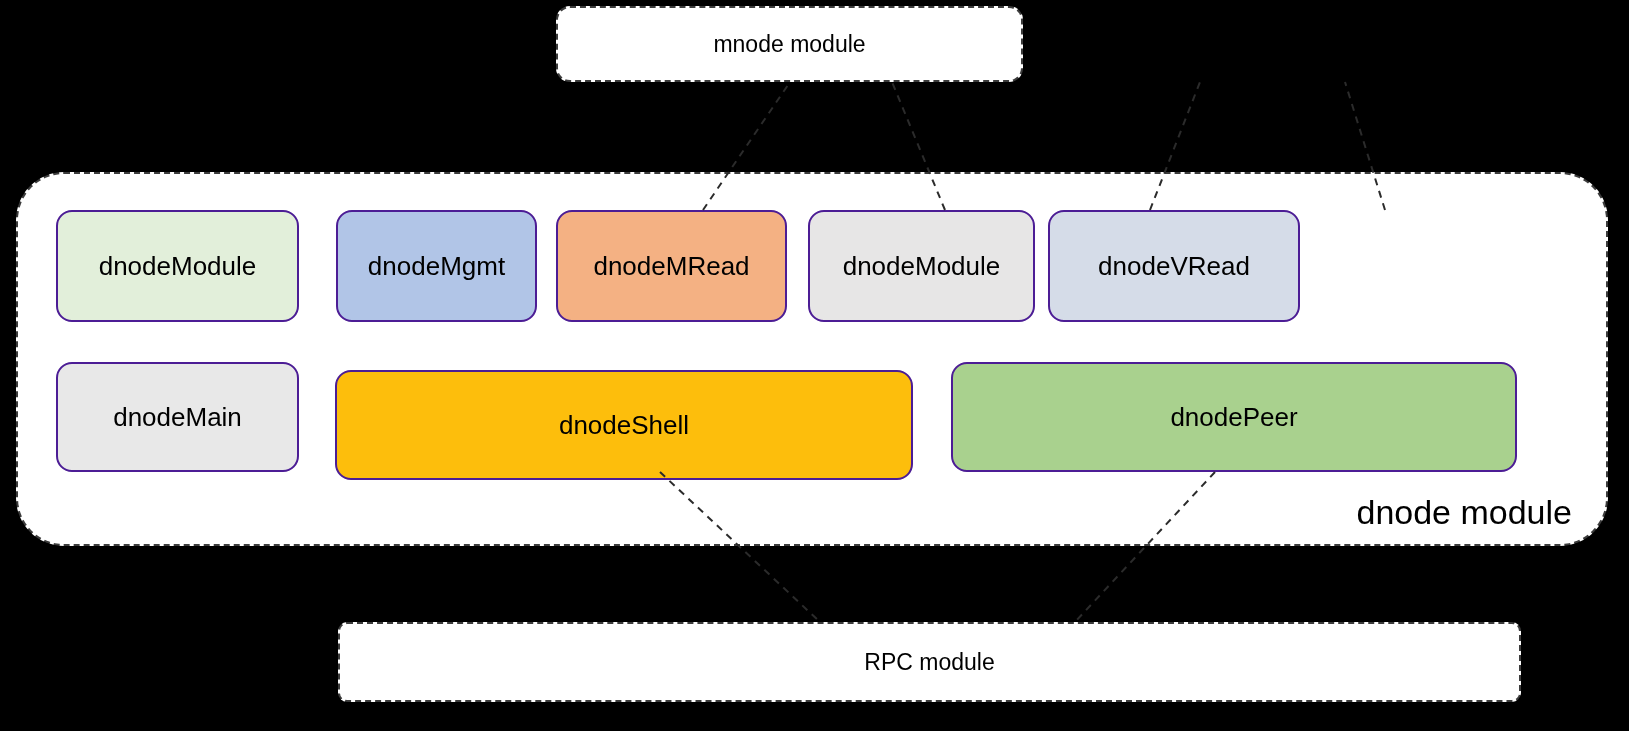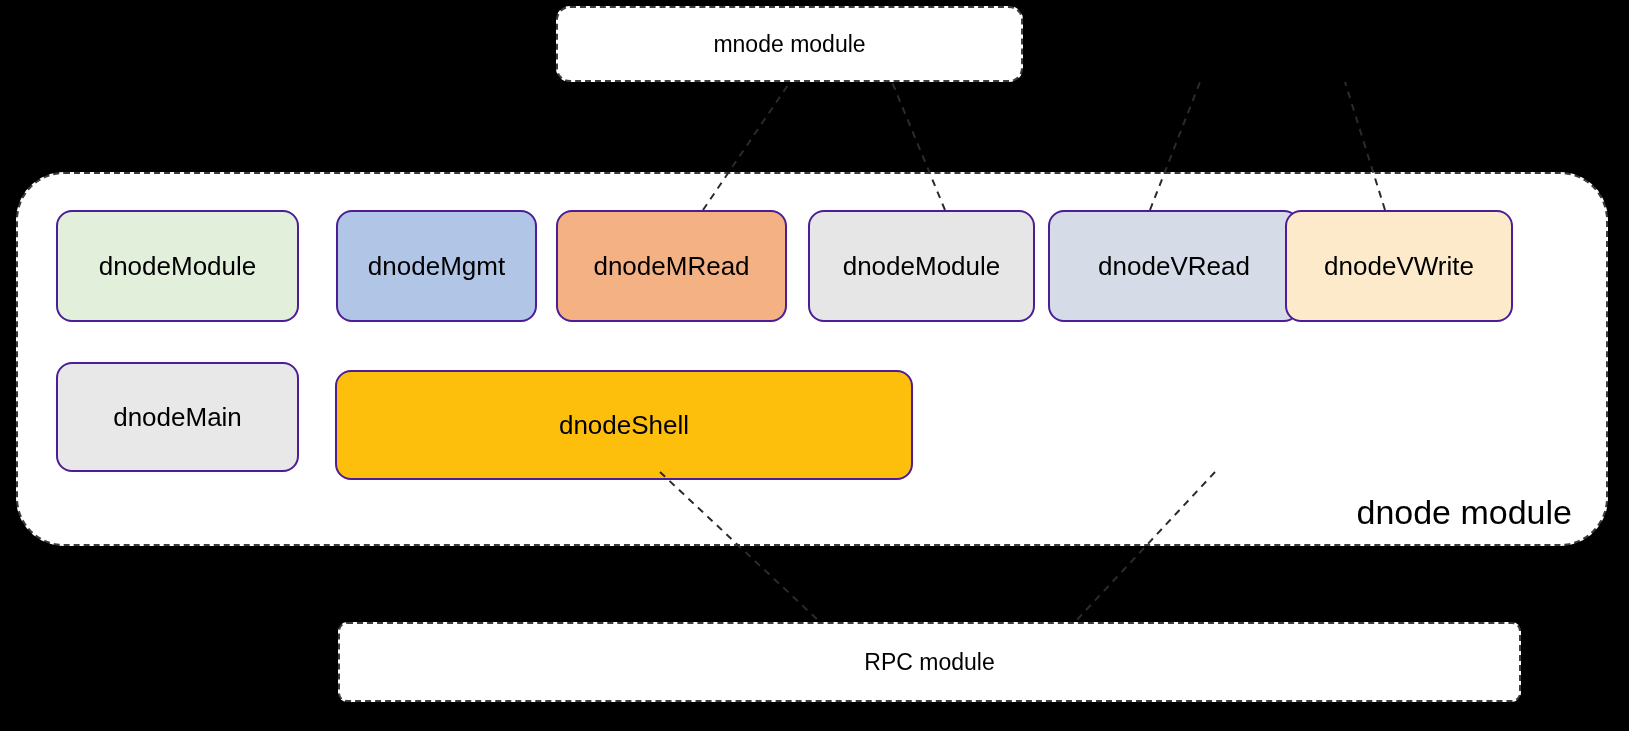--- a/index.html
+++ b/index.html
@@ -141,29 +141,29 @@
   </div>
   <div class="node-box" id="box-dnodeMgmt">
     <span>dnodeMgmt</span>
   </div>
   <div class="node-box" id="box-dnodeMWrite">
     <span>dnodeModule</span>
   </div>
   <div class="node-box" id="box-dnodeVRead">
     <span>dnodeVRead</span>
   </div>
-  <div class="node-box" id="box-dnodeVWrite">
-    <span>dnodeVWrite</span>
-  </div>
 
   <div class="node-box" id="box-dnodeMain">
     <span>dnodeMain</span>
   </div>
   <div class="node-box" id="box-dnodeShell">
     <span>dnodeShell</span>
+  </div>
+  <div class="node-box" id="box-dnodePeer">
+    <span>dnodePeer</span>
   </div>
 
   <div class="module-box" id="rpc-module">
     <span class="module-label">RPC module</span>
   </div>
 
   <svg id="connectors" viewBox="0 0 1629 731">
     <g stroke="#2b2b2b" stroke-width="2" stroke-dasharray="7 6" fill="none">
       <line x1="703" y1="210" x2="790" y2="82"></line>
       <line x1="945" y1="210" x2="892" y2="82"></line>

